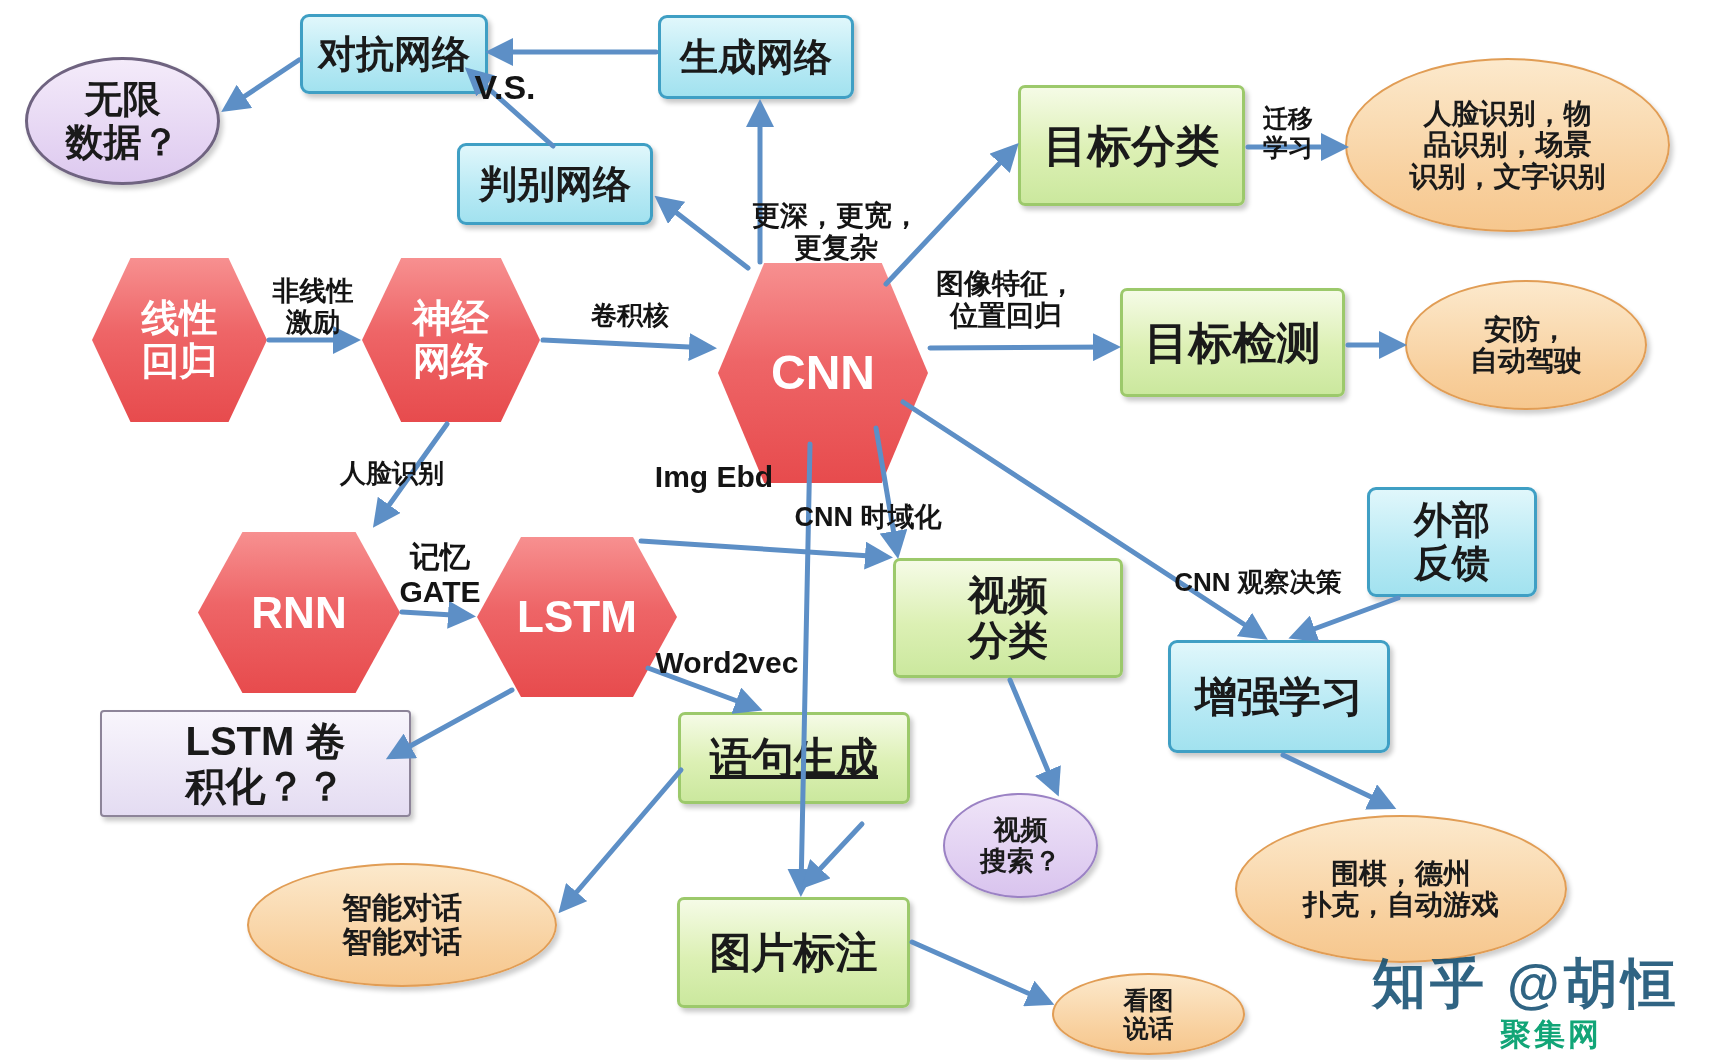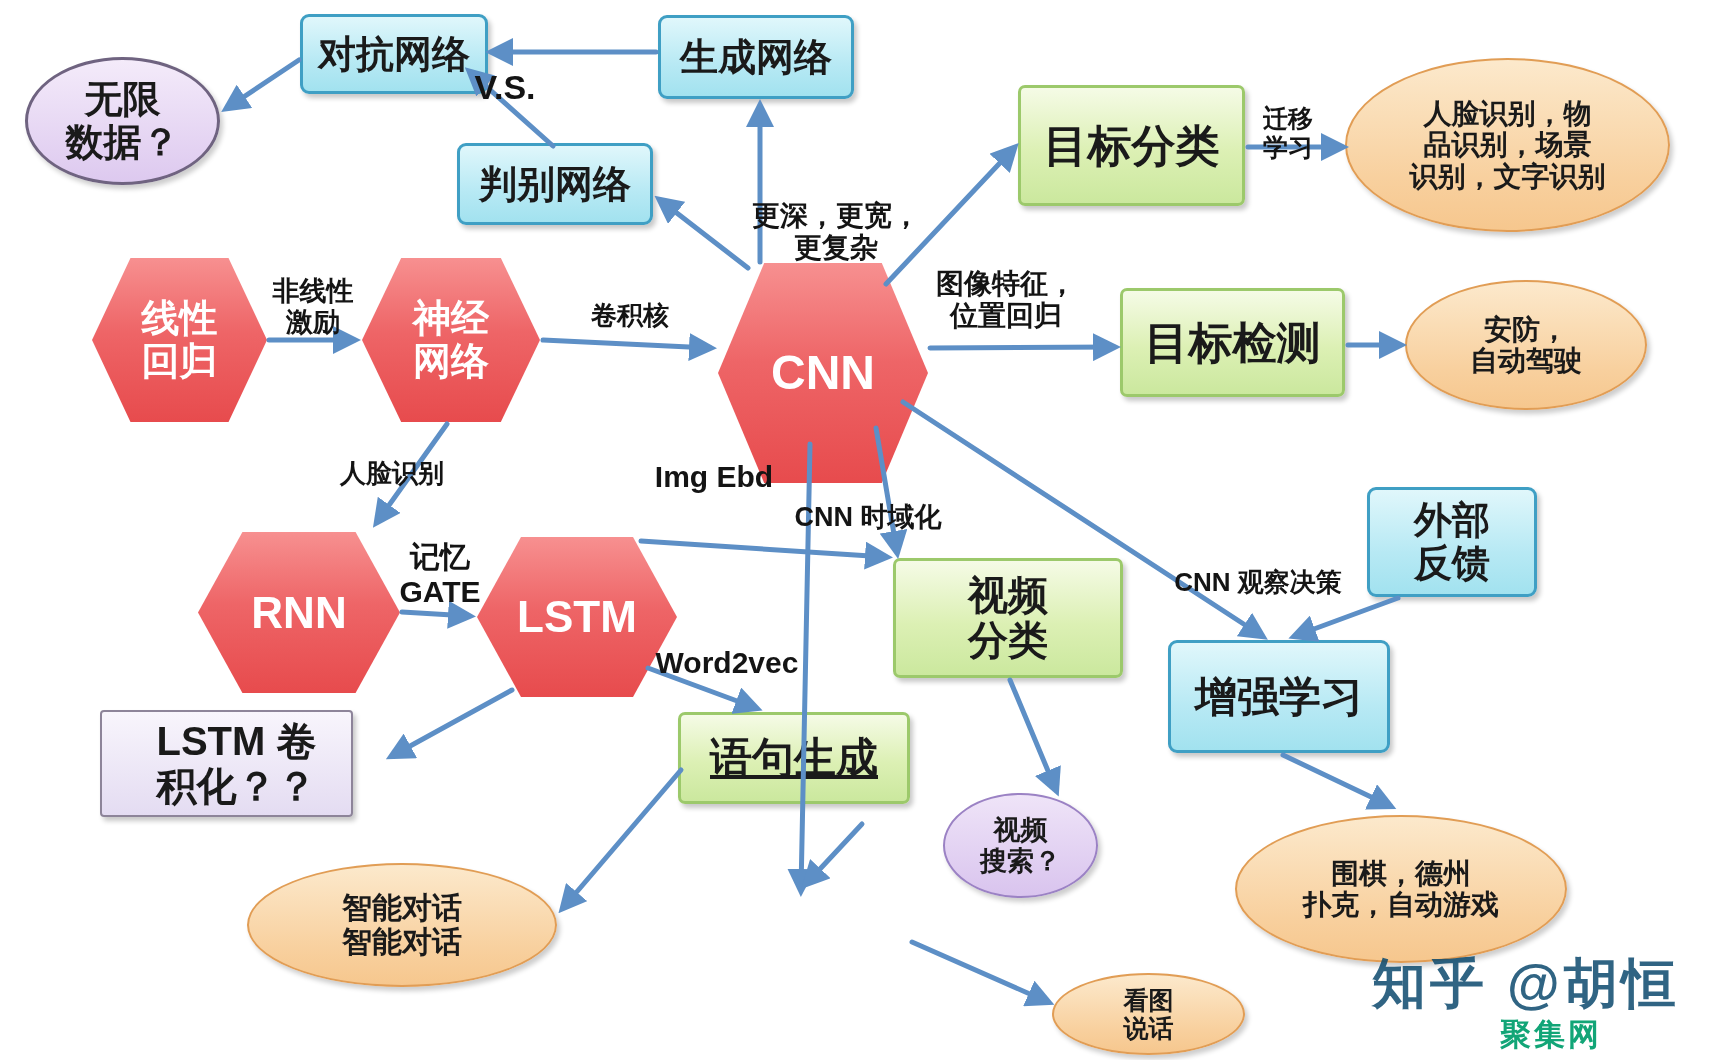--- a/index.html
+++ b/index.html
@@ -110,25 +110,28 @@
       <div class="node node-green" style="left: 1120px; top: 288px; width: 225px; height: 109px; font-size: 44px;">
         <div>目标检测</div>
       </div>
       <div class="node node-green" style="left: 893px; top: 558px; width: 230px; height: 120px; font-size: 40px;">
         <div>视频</div>
         <div>分类</div>
       </div>
       <div class="node node-green" style="left: 678px; top: 712px; width: 232px; height: 92px; font-size: 42px; text-decoration: underline;">
         <div>语句生成</div>
       </div>
+      <div class="node node-green" style="left: 677px; top: 897px; width: 233px; height: 111px; font-size: 42px;">
+        <div>图片标注</div>
+      </div>
       <div class="node node-purple-ellipse" style="left: 25px; top: 57px; width: 195px; height: 128px; font-size: 38px;">
         <div>无限</div>
         <div>数据？</div>
       </div>
-      <div class="node node-purple-rect" style="left: 100px; top: 710px; width: 253px; height: 107px; font-size: 40px; padding-left: 20px;">
+      <div class="node node-purple-rect" style="left: 100px; top: 710px; width: 311px; height: 107px; font-size: 40px; padding-left: 20px;">
         <div>LSTM 卷</div>
         <div>积化？？</div>
       </div>
       <div class="node node-purple-ellipse2" style="left: 943px; top: 793px; width: 155px; height: 105px; font-size: 27px;">
         <div>视频</div>
         <div>搜索？</div>
       </div>
       <div class="node node-orange" style="left: 1345px; top: 58px; width: 325px; height: 174px; font-size: 28px;">
         <div>人脸识别，物</div>
         <div>品识别，场景</div>

